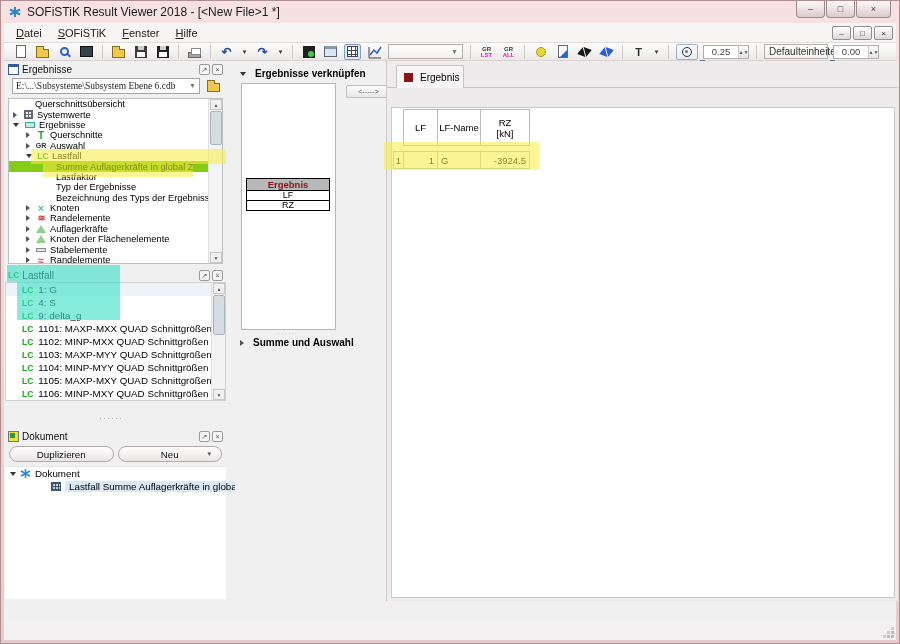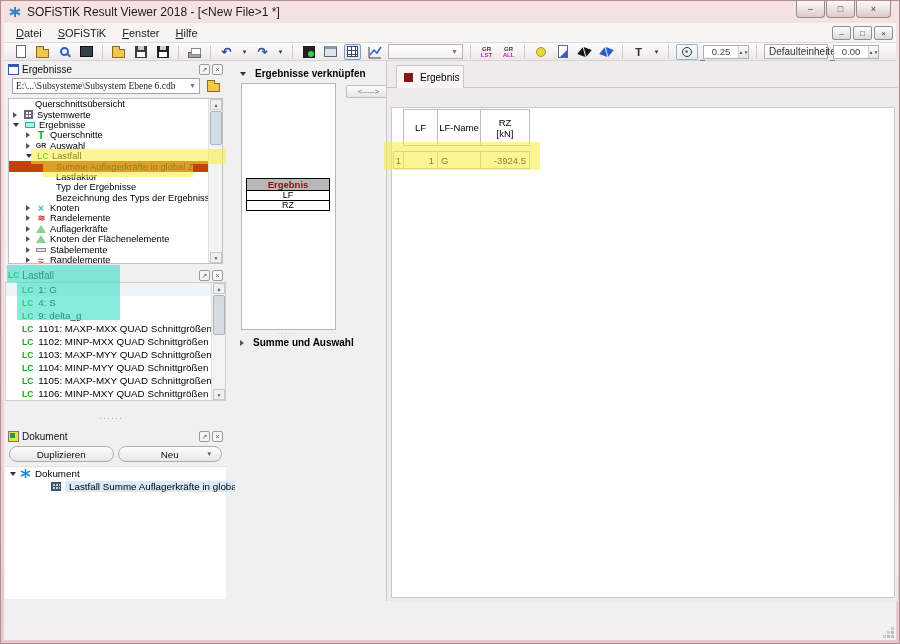--- a/index.html
+++ b/index.html
@@ -107,21 +107,21 @@
 .path-combo { flex:1; height:16px; border:1px solid #a9a2a2; background:#fff;
   display:flex; align-items:center; font-size:9.5px; color:#222; padding:0 3px; white-space:nowrap; overflow:hidden; }
 .path-combo .carr { margin-left:auto; font-size:7px; color:#777; padding-left:3px; }
 .tree-box { position:absolute; left:3px; right:3px; top:37px; bottom:2px; background:#fff;
   border:1px solid #c0c0c0; overflow:hidden; }
 .scroll { position:absolute; right:0; top:0; bottom:0; width:14px; background:#f3f3f3; border-left:1px solid #e0e0e0; }
 .sbtn { position:absolute; left:1px; width:12px; height:11px; background:#f0f0f0; border:1px solid #c8c8c8;
   font-size:5px; color:#555; text-align:center; line-height:10px; }
 .sthumb { position:absolute; left:1px; width:12px; background:#d5dce2; border:1px solid #aab4bd; border-radius:2px; }
 .trow { height:10.4px; display:flex; align-items:center; font-size:9.3px; white-space:nowrap; }
-.trow.sel { background:#c2410c; }
+.trow.sel { background:#84cc16; }
 .pl-root { padding-left:4px; } .pl-child { padding-left:17px; } .pl-leaf { padding-left:47px; } .pl-plain { padding-left:26px; }
 .arr-r { width:0; height:0; border-left:4px solid #555; border-top:3px solid transparent;
   border-bottom:3px solid transparent; margin-right:4px; flex:none; }
 .arr-d { width:0; height:0; border-top:4px solid #333; border-left:3px solid transparent;
   border-right:3px solid transparent; margin-right:4px; flex:none; }
 .ic { width:14px; flex:none; text-align:center; font-weight:bold; font-size:8px; margin-right:2px;
   display:flex; align-items:center; justify-content:center; }
 .ic-grid2 { width:9px; height:9px; border:1px solid #667; background:#fff;
   background-image:linear-gradient(#667 1px,transparent 1px),linear-gradient(90deg,#667 1px,transparent 1px);
   background-size:3px 3px; }

